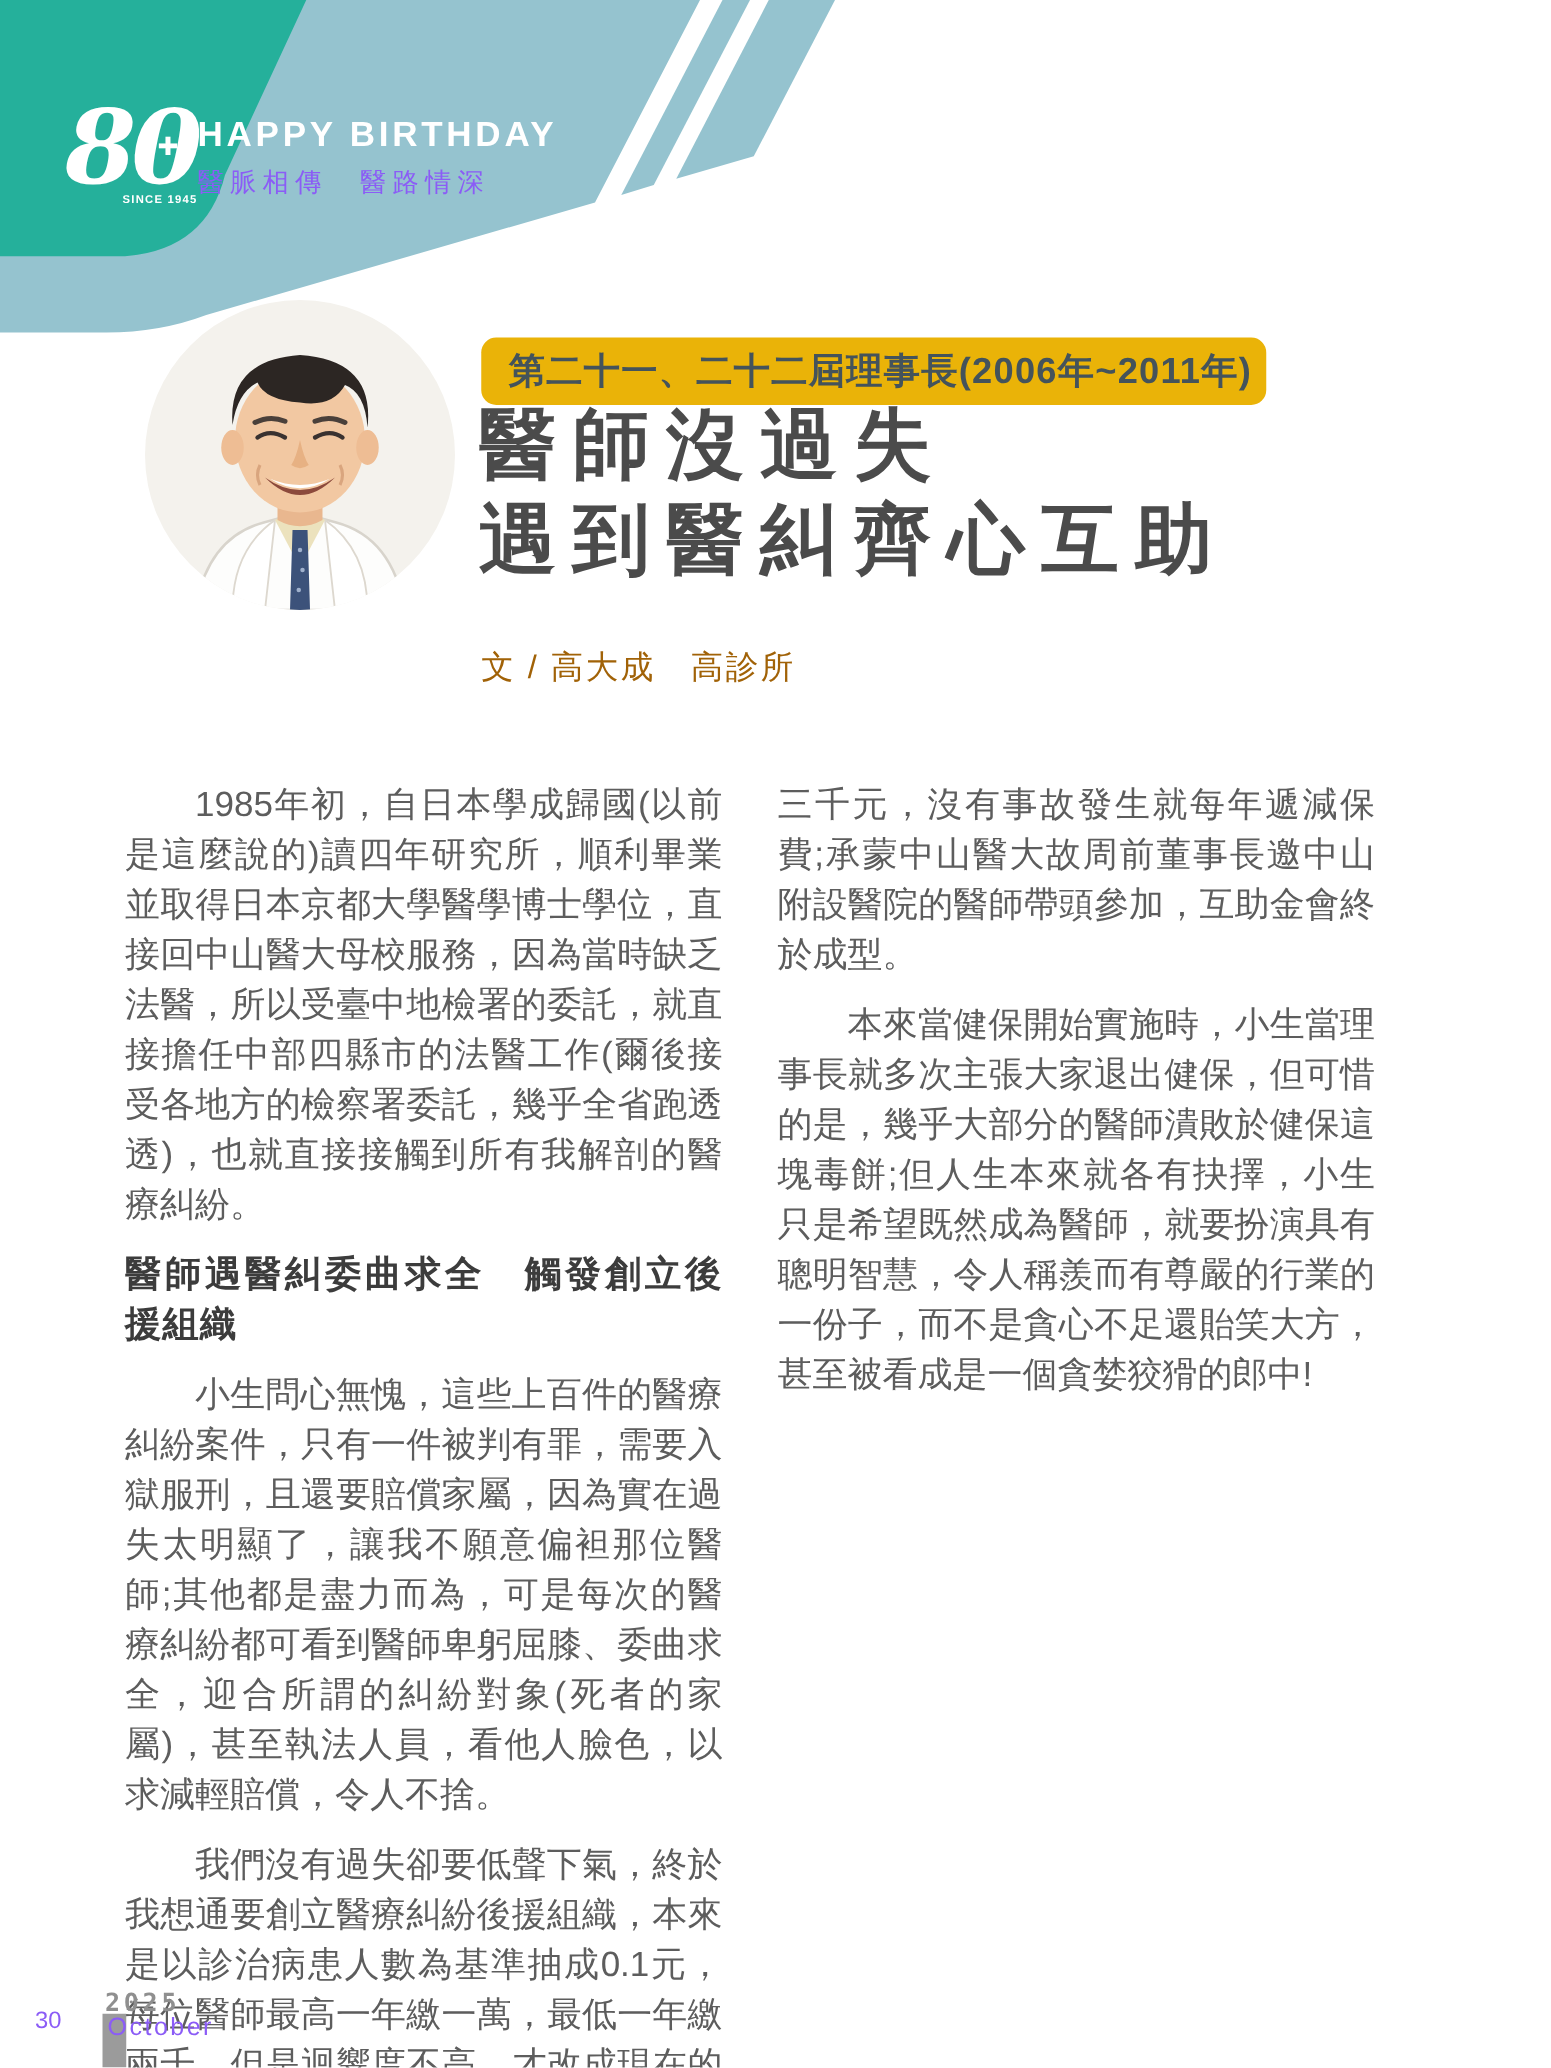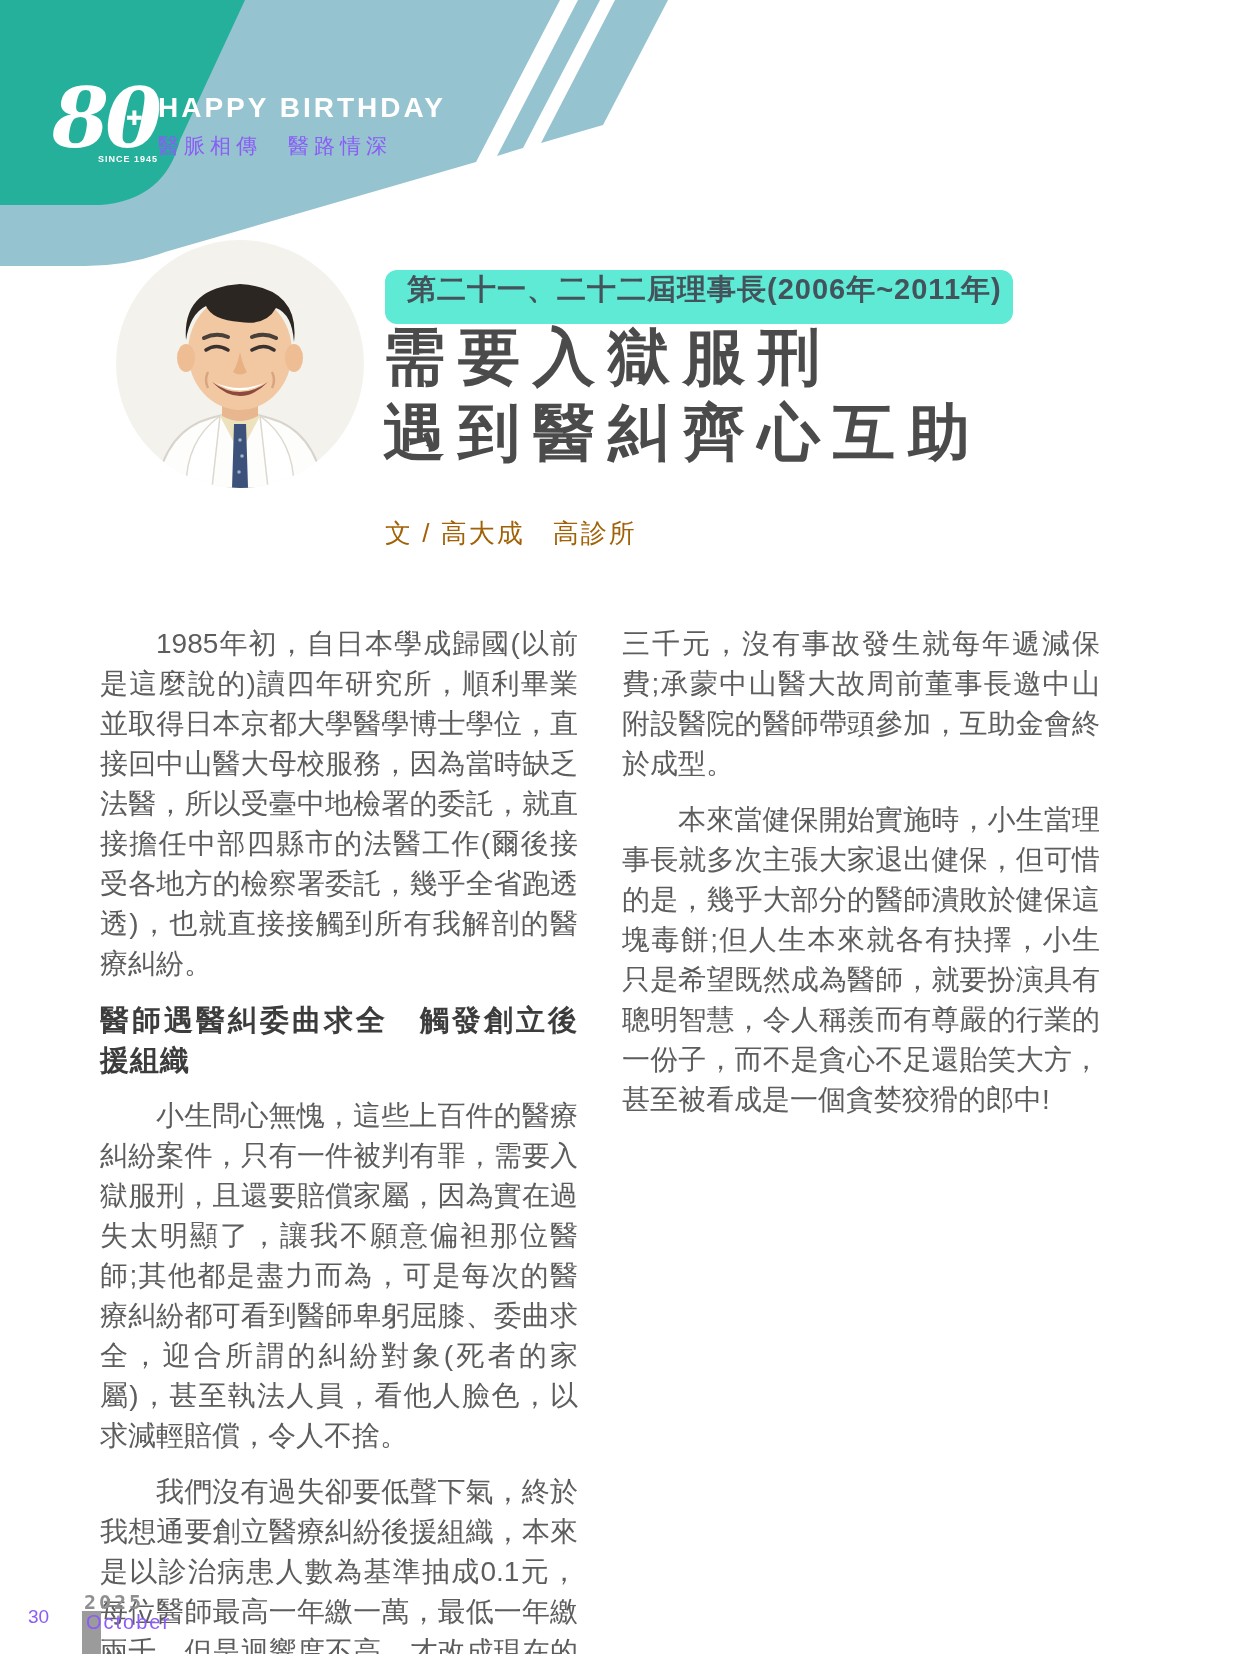--- a/index.html
+++ b/index.html
@@ -16,22 +16,22 @@
     background:transparent;line-height:20px;}
   .logo80 .since{position:absolute;left:46px;top:76px;font-size:9px;letter-spacing:1px;font-weight:bold;}
   .hb-title{position:absolute;left:158px;top:92px;color:#ffffff;font-size:28px;font-weight:bold;
     letter-spacing:3px;}
   .hb-tagline{position:absolute;left:158px;top:132px;color:#8b5cf6;font-size:21px;font-weight:normal;
     letter-spacing:5px;}
   
   .portrait{position:absolute;left:116px;top:240px;width:248px;height:248px;border-radius:50%;
     overflow:hidden;}
   
-  .term-banner{position:absolute;left:385px;top:270px;width:628px;height:54px;background:#5eead4;
-    border-radius:12px;display:flex;align-items:flex-start;}
+  .term-banner{position:absolute;left:385px;top:270px;width:628px;height:54px;background:#eab308;
+    border-radius:12px;display:flex;align-items:center;}
   .term-banner span{color:#44535b;font-size:29px;font-weight:bold;padding-left:22px;letter-spacing:1px;}
   .art-title{position:absolute;left:383px;color:#4b4b4b;font-weight:bold;font-size:62px;
     letter-spacing:13px;line-height:70px;white-space:nowrap;}
   .t1{top:322px;}
   .t2{top:398px;}
   .byline{position:absolute;left:385px;top:516px;color:#a16207;font-size:26px;letter-spacing:2px;}
   
   .col{position:absolute;top:624px;width:478px;color:#5d5d5d;font-size:28px;line-height:40px;
     text-align:justify;}
   .col-left{left:100px;}
@@ -105,21 +105,21 @@
     <path d="M100 143 Q124 153 148 143 Q124 158 100 143 Z" fill="#ffffff"></path>
 
     <path d="M92 132 Q88 140 92 148" stroke="#d9a57e" stroke-width="2.5" fill="none"></path>
     <path d="M156 132 Q160 140 156 148" stroke="#d9a57e" stroke-width="2.5" fill="none"></path>
   </svg>
 </div>
 
 <div class="term-banner">
   <span>第二十一、二十二屆理事長(2006年~2011年)</span>
 </div>
-<div class="art-title t1">需要入獄服刑</div>
+<div class="art-title t1">醫師沒過失</div>
 <div class="art-title t2">遇到醫糾齊心互助</div>
 <div class="byline">文 / 高大成　高診所</div>
 
 <div class="col col-left" id="col-left">
     <p class="body-p indent">1985年初，自日本學成歸國(以前是這麼說的)讀四年研究所，順利畢業並取得日本京都大學醫學博士學位，直接回中山醫大母校服務，因為當時缺乏法醫，所以受臺中地檢署的委託，就直接擔任中部四縣市的法醫工作(爾後接受各地方的檢察署委託，幾乎全省跑透透)，也就直接接觸到所有我解剖的醫療糾紛。</p>
     <h3 class="subhead">醫師遇醫糾委曲求全　觸發創立後援組織</h3>
     <p class="body-p indent">小生問心無愧，這些上百件的醫療糾紛案件，只有一件被判有罪，需要入獄服刑，且還要賠償家屬，因為實在過失太明顯了，讓我不願意偏袒那位醫師;其他都是盡力而為，可是每次的醫療糾紛都可看到醫師卑躬屈膝、委曲求全，迎合所謂的糾紛對象(死者的家屬)，甚至執法人員，看他人臉色，以求減輕賠償，令人不捨。</p>
     <p class="body-p indent">我們沒有過失卻要低聲下氣，終於我想通要創立醫療糾紛後援組織，本來是以診治病患人數為基準抽成0.1元，每位醫師最高一年繳一萬，最低一年繳兩千，但是迴響度不高，才改成現在的醫療互助金，每人每年</p>
   </div>
 <div class="col col-right" id="col-right">

